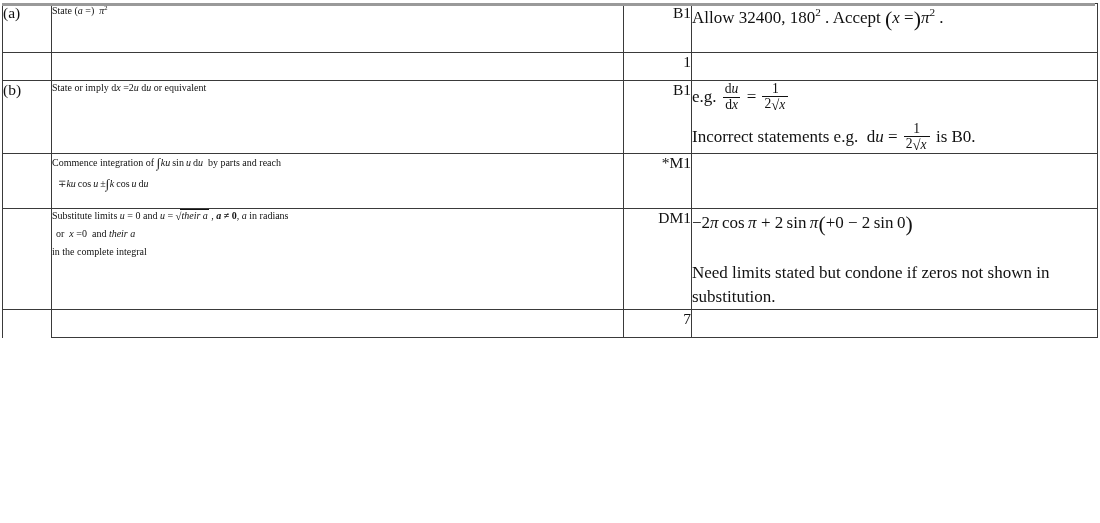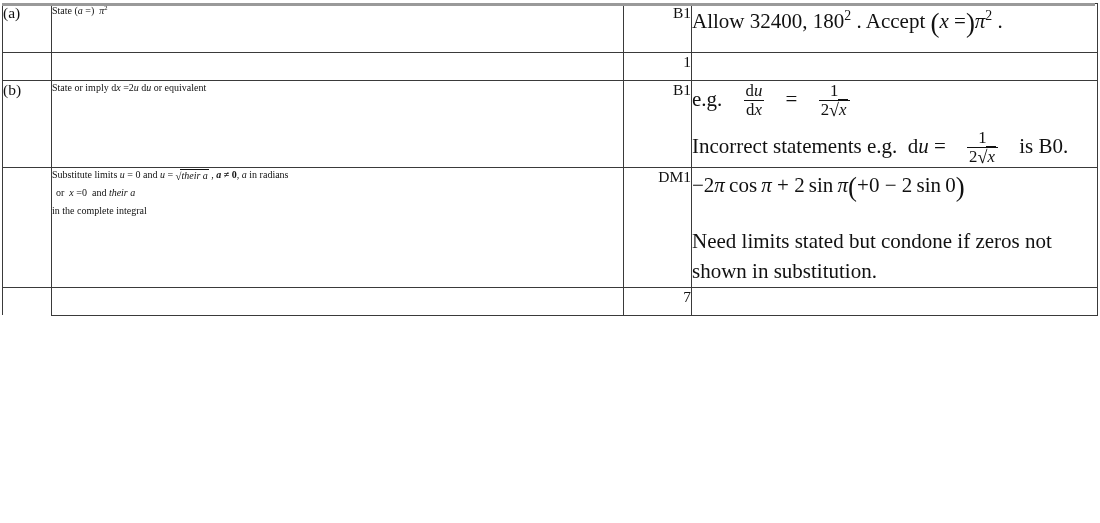--- a/index.html
+++ b/index.html
@@ -62,21 +62,21 @@
     margin-top: 6px;
   }
   td.mark {
     font-size: 15.5px;
     font-weight: normal;
     text-align: right;
     padding: 8px 9px 6px 4px;
     white-space: nowrap;
   }
   td.notes {
-    font-size: 21px;
+    font-size: 17px;
     line-height: 1.42;
     padding: 7px 8px 6px 8px;
   }
 
   
   td.body, td.notes { border-left-width: 1.6px; }
 
   .ln { display: block; }
   .ln + .ln { margin-top: 3px; }
 
@@ -93,21 +93,21 @@
     padding-right: 0.5px;
   }
 
   
   .frac {
     display: inline-block;
     vertical-align: -0.52em;
     text-align: center;
     font-size: 0.80em;
     line-height: 1.06;
-    margin: 0 16px;
+    margin: 0 2px;
   }
   .frac .num { display: block; padding: 0 2px; }
   .frac .den { display: block; border-top: 1.1px solid #111; padding: 0 2px; }
 
   
   .rad { white-space: nowrap; }
   .rad .sym { font-size: 1.08em; vertical-align: -0.05em; }
   .rad .bar {
     border-top: 1.1px solid #111;
     padding: 0 1px 0 1px;
@@ -176,20 +176,29 @@
             <span class="frac"><span class="num">1</span><span class="den">2<span class="rad"><span class="sym">√</span><span class="bar"><i>x</i></span></span></span></span>
           </span>
           <span class="ln" style="margin-top:9px">Incorrect statements e.g.&nbsp; d<i>u</i> =
             <span class="frac"><span class="num">1</span><span class="den">2<span class="rad"><span class="sym">√</span><span class="bar"><i>x</i></span></span></span></span>
             is B0.</span>
         </td>
       </tr>
 
 
 
+      <tr>
+        <td class="part blank"></td>
+        <td class="body" style="height:54px">
+          <span class="ln">Commence integration of <span class="intg">∫</span><i>ku</i> sin <i>u</i> d<i>u</i>&nbsp; by parts and reach</span>
+          <span class="ln" style="padding-left:6px">∓<i>ku</i> cos <i>u</i> ±<span class="intg">∫</span><i>k</i> cos <i>u</i> d<i>u</i></span>
+        </td>
+        <td class="mark">*M1</td>
+        <td class="notes"></td>
+      </tr>
 
 
       <tr>
         <td class="part blank"></td>
         <td class="body" style="height:70px">
           <span class="ln">Substitute limits <i>u</i> = 0 and <i>u</i> =
             <span class="rad"><span class="sym">√</span><span class="bar"><i>their a</i></span></span>
             , <b><i>a</i></b><span class="bd">&nbsp;≠&nbsp;0</span>, <i>a</i> in radians</span>
           <span class="ln" style="padding-left:4px">or&nbsp; <i>x</i> =0&nbsp; and <i>their a</i></span>
           <span class="ln">in the complete integral</span>

